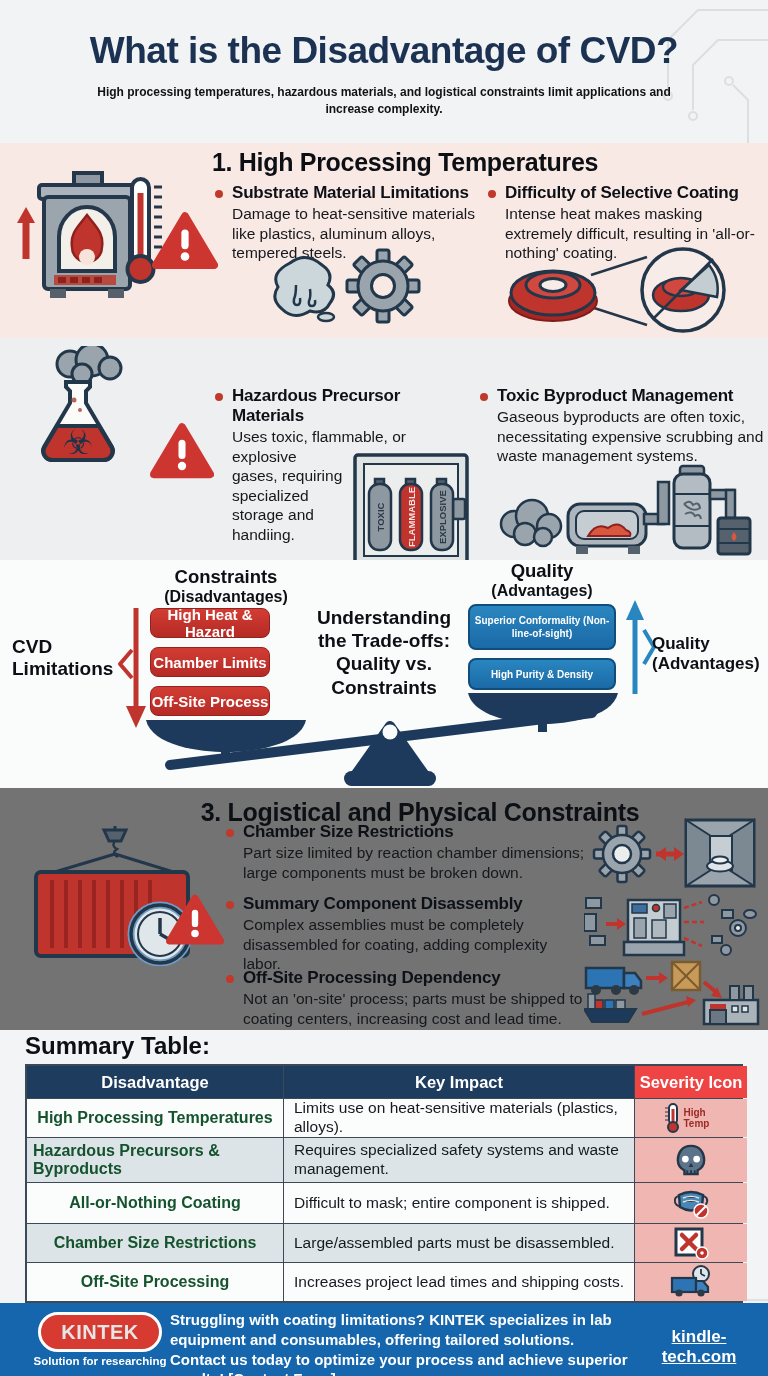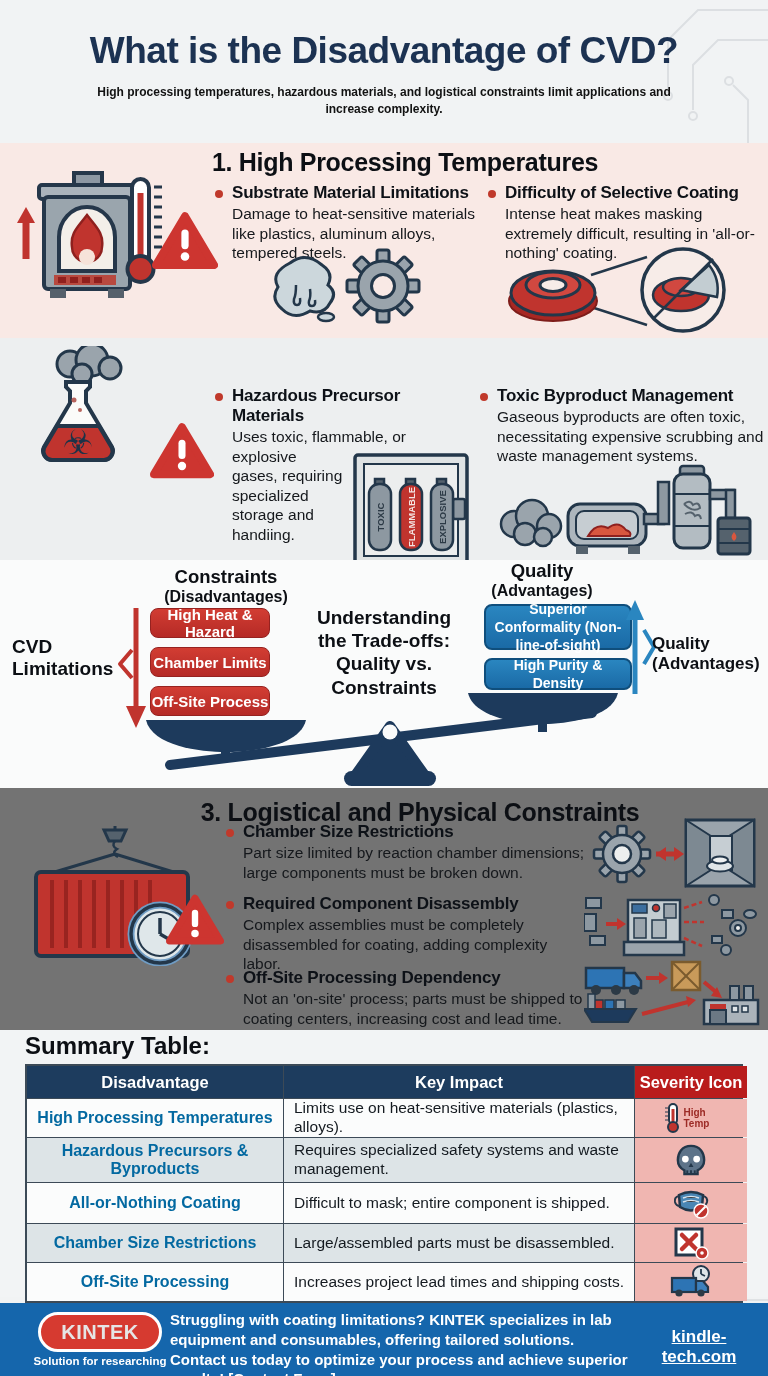--- a/index.html
+++ b/index.html
@@ -40,37 +40,37 @@
 
 
 .col-head { position:absolute; text-align:center; color:#0c0f14; }
 .col-head .l1 { font-size:18.5px; font-weight:800; }
 .col-head .l2 { font-size:16px; font-weight:800; }
 .red-box { position:absolute; left:150px; width:120px; height:30px; border-radius:8px;
   background:linear-gradient(#d23d33,#b52a26); border:1.5px solid #962220;
   color:#fff; font-weight:800; font-size:15px; display:flex; align-items:center; justify-content:center; text-align:center; }
 .blue-box { position:absolute; left:468px; width:148px; border-radius:8px;
   background:linear-gradient(#2a86c0,#1a6aa6); border:2px solid #0f4e7c;
-  color:#fff; font-weight:800; font-size:14px; display:flex; align-items:center; justify-content:center; text-align:center; line-height:1.3; padding:2px 4px;margin-left:16px; }
+  color:#fff; font-weight:800; font-size:10px; display:flex; align-items:center; justify-content:center; text-align:center; line-height:1.3; padding:2px 4px; }
 .center-text { position:absolute; left:306px; top:46px; width:156px; text-align:center;
   font-size:19px; font-weight:800; color:#0c0f14; line-height:1.22; }
 .side-label { position:absolute; text-align:left; color:#0c0f14; font-weight:800; }
 .side-label .l1 { font-size:19px; } .side-label .l2 { font-size:19px; }
 .side-label.right .l1, .side-label.right .l2 { font-size:17px; }
 
 
 .table-title { position:absolute; left:25px; top:2px; font-size:24px; font-weight:800; color:#0c0f14; }
 .stable { position:absolute; left:25px; top:34px; width:718px;
   display:grid; grid-template-columns:256px 350px 112px;
   grid-template-rows:32px 38px 44px 40px 38px 38px;
   border:2px solid #3c4a57; background:#3c4a57; grid-gap:1px; }
 .stable > div { display:flex; align-items:center; }
 .th { background:#1d3c5e; color:#fff; font-size:16.5px; font-weight:800; justify-content:center; }
-.th.redh { background:#b91c1c; }
-.td-name { background:#fbfcfc; font-size:16px; font-weight:800; color:#0369a1; justify-content:center; text-align:center; padding:0 6px; }
+.th.redh { background:#ef4444; }
+.td-name { background:#fbfcfc; font-size:16px; font-weight:800; color:#14532d; justify-content:center; text-align:left; padding:0 6px; }
 .td-imp { background:#fbfcfc; font-size:15.5px; color:#141a20; padding:4px 10px; line-height:1.2; }
 .td-sev { background:#f0b6b1; justify-content:center; }
 .sev-wrap { display:flex; align-items:center; gap:3px; }
 .sev-cap { font-size:10px; font-weight:800; color:#9c2b26; width:34px; line-height:1.1; }
 
 
 .logo-oval { position:absolute; left:38px; top:9px; width:124px; height:40px; border-radius:20px;
   background:#d63a30; border:3px solid #fff; color:#e5e5e5; font-weight:800; font-size:20px;
   letter-spacing:0.5px; display:flex; align-items:center; justify-content:center; }
 .logo-tag { position:absolute; left:28px; top:52px; width:144px; text-align:center; color:#fff; font-size:11.5px; font-weight:600; }
@@ -381,21 +381,21 @@
     <div class="bullet" style="left:226px;top:34px;width:360px">
       <span class="dot"></span>
       <div>
         <div class="b-title">Chamber Size Restrictions</div>
         <div class="b-body">Part size limited by reaction chamber dimensions; large components must be broken down.</div>
       </div>
     </div>
     <div class="bullet" style="left:226px;top:106px;width:360px">
       <span class="dot"></span>
       <div>
-        <div class="b-title">Required Component Disassembly</div>
+        <div class="b-title">Summary Component Disassembly</div>
         <div class="b-body">Complex assemblies must be completely disassembled for coating, adding complexity labor.</div>
       </div>
     </div>
     <div class="bullet" style="left:226px;top:180px;width:360px">
       <span class="dot"></span>
       <div>
         <div class="b-title">Off-Site Processing Dependency</div>
         <div class="b-body">Not an 'on-site' process; parts must be shipped to coating centers, increasing cost and lead time.</div>
       </div>
     </div>

